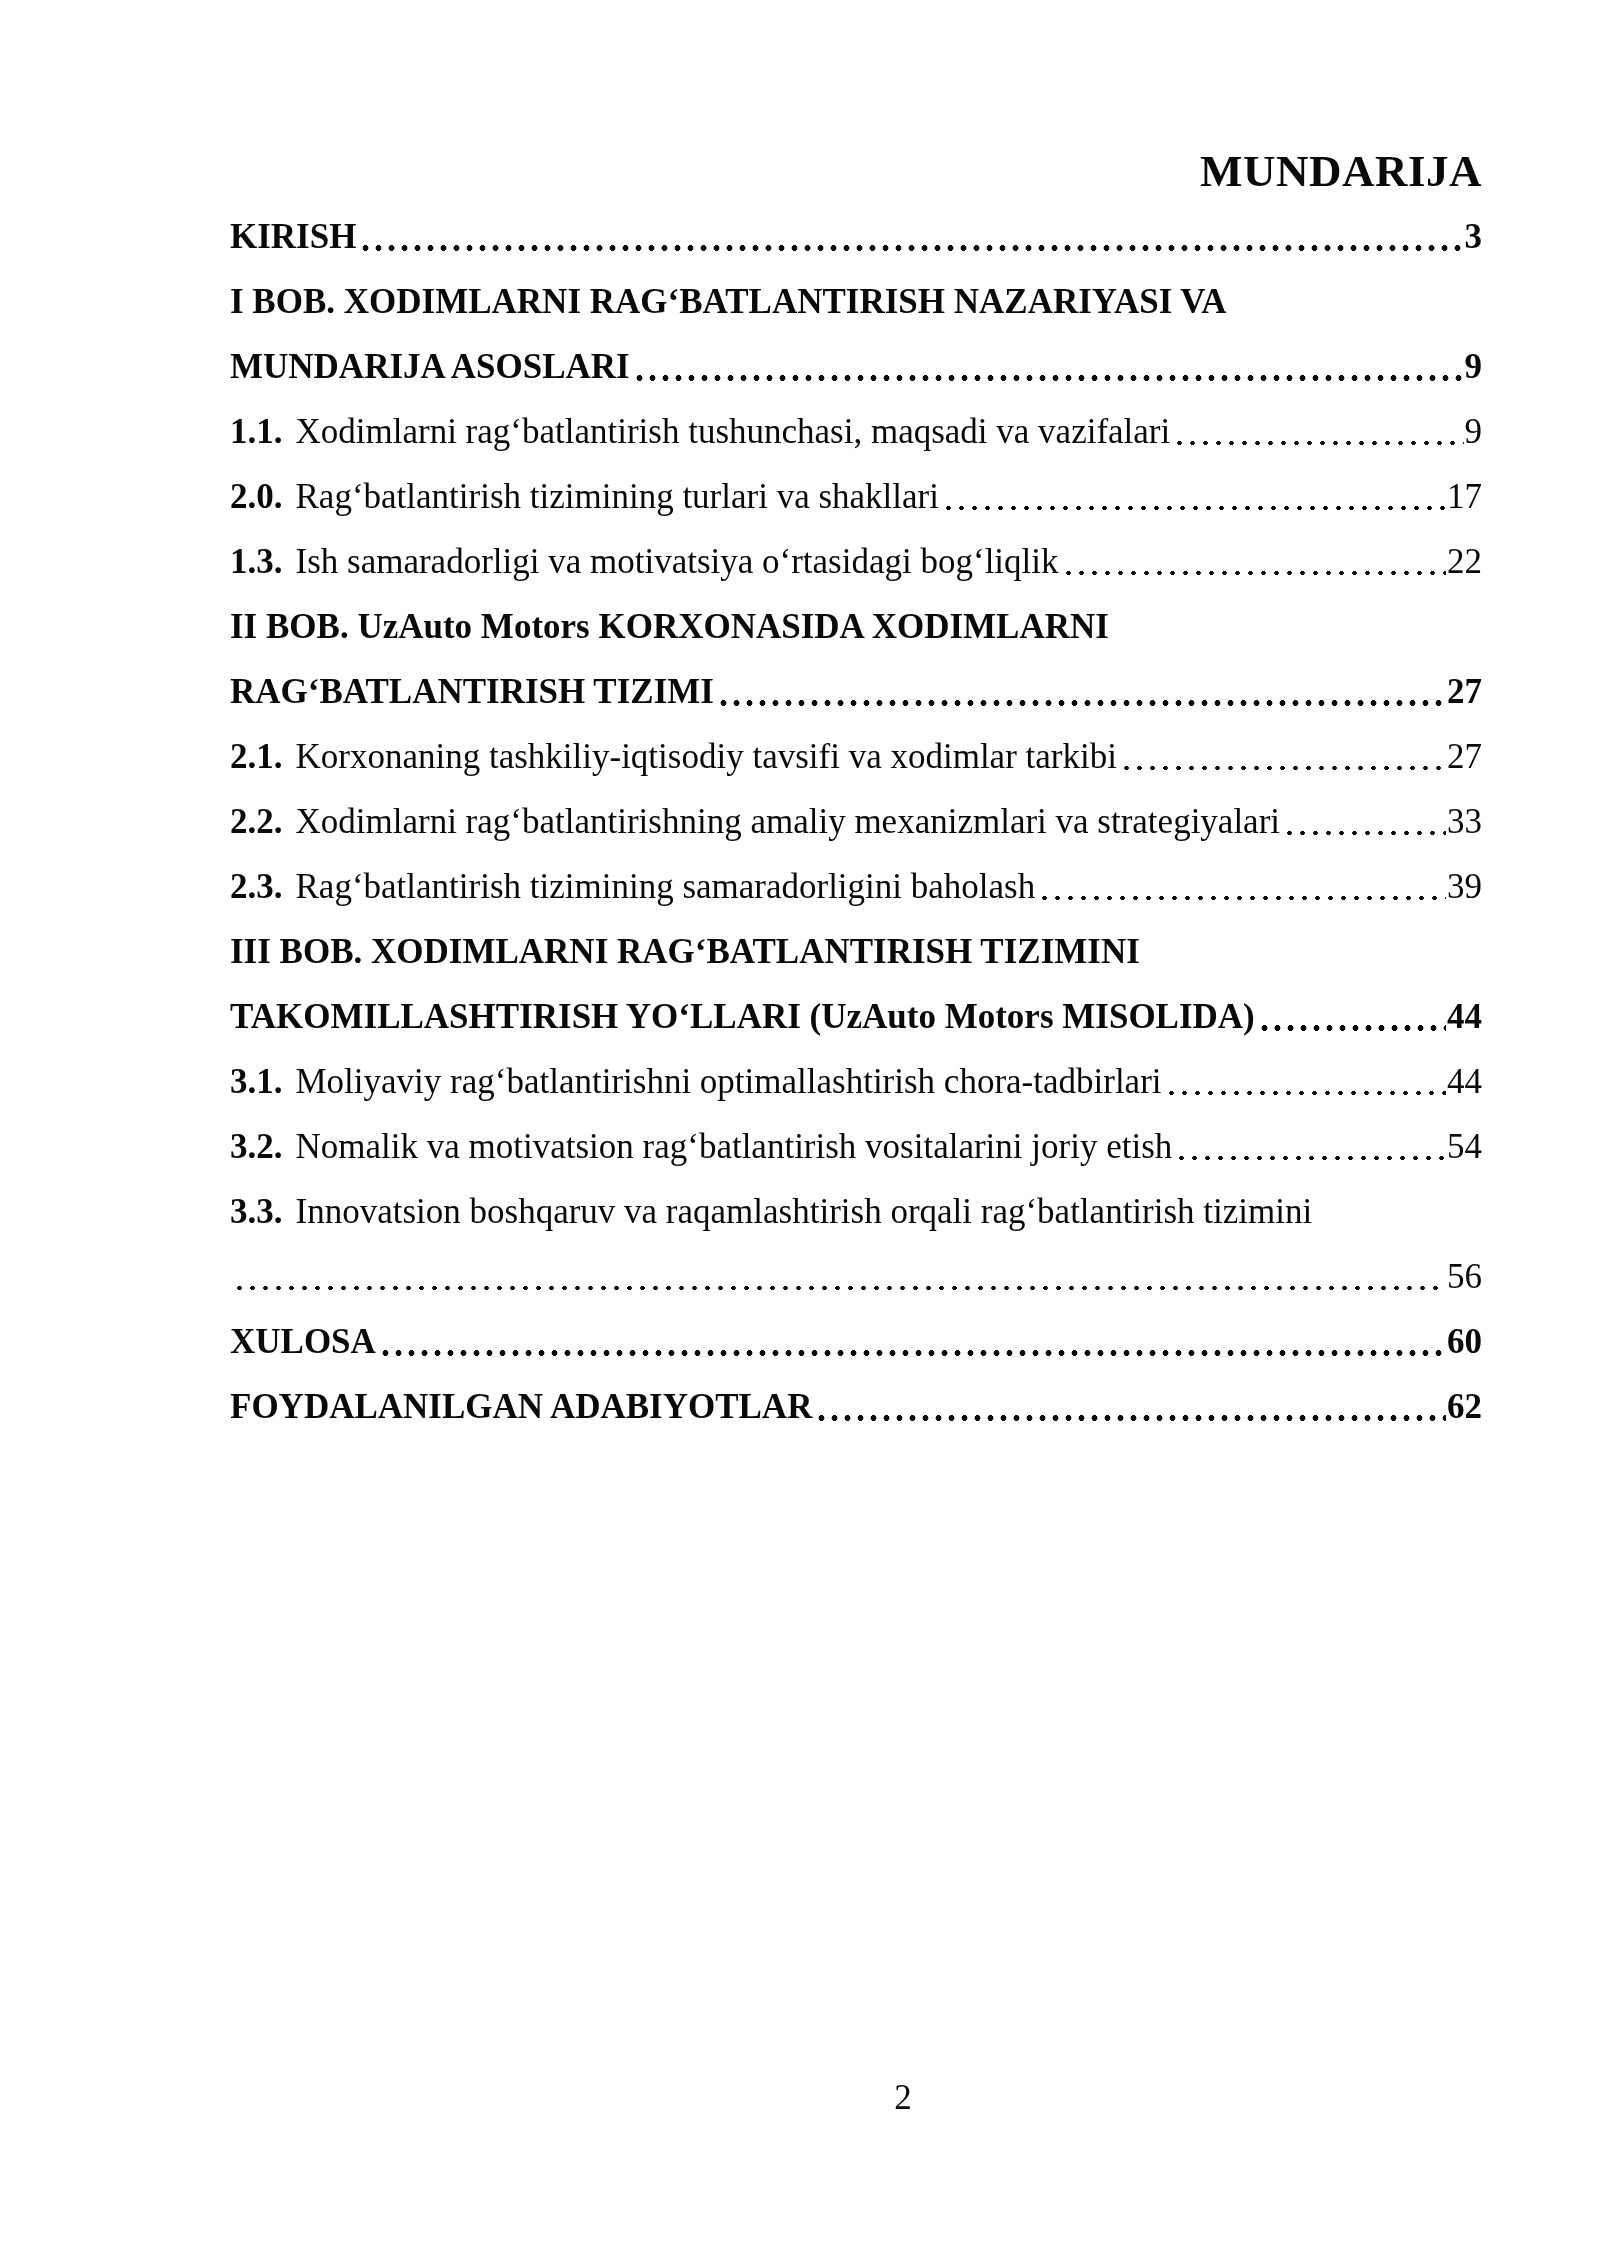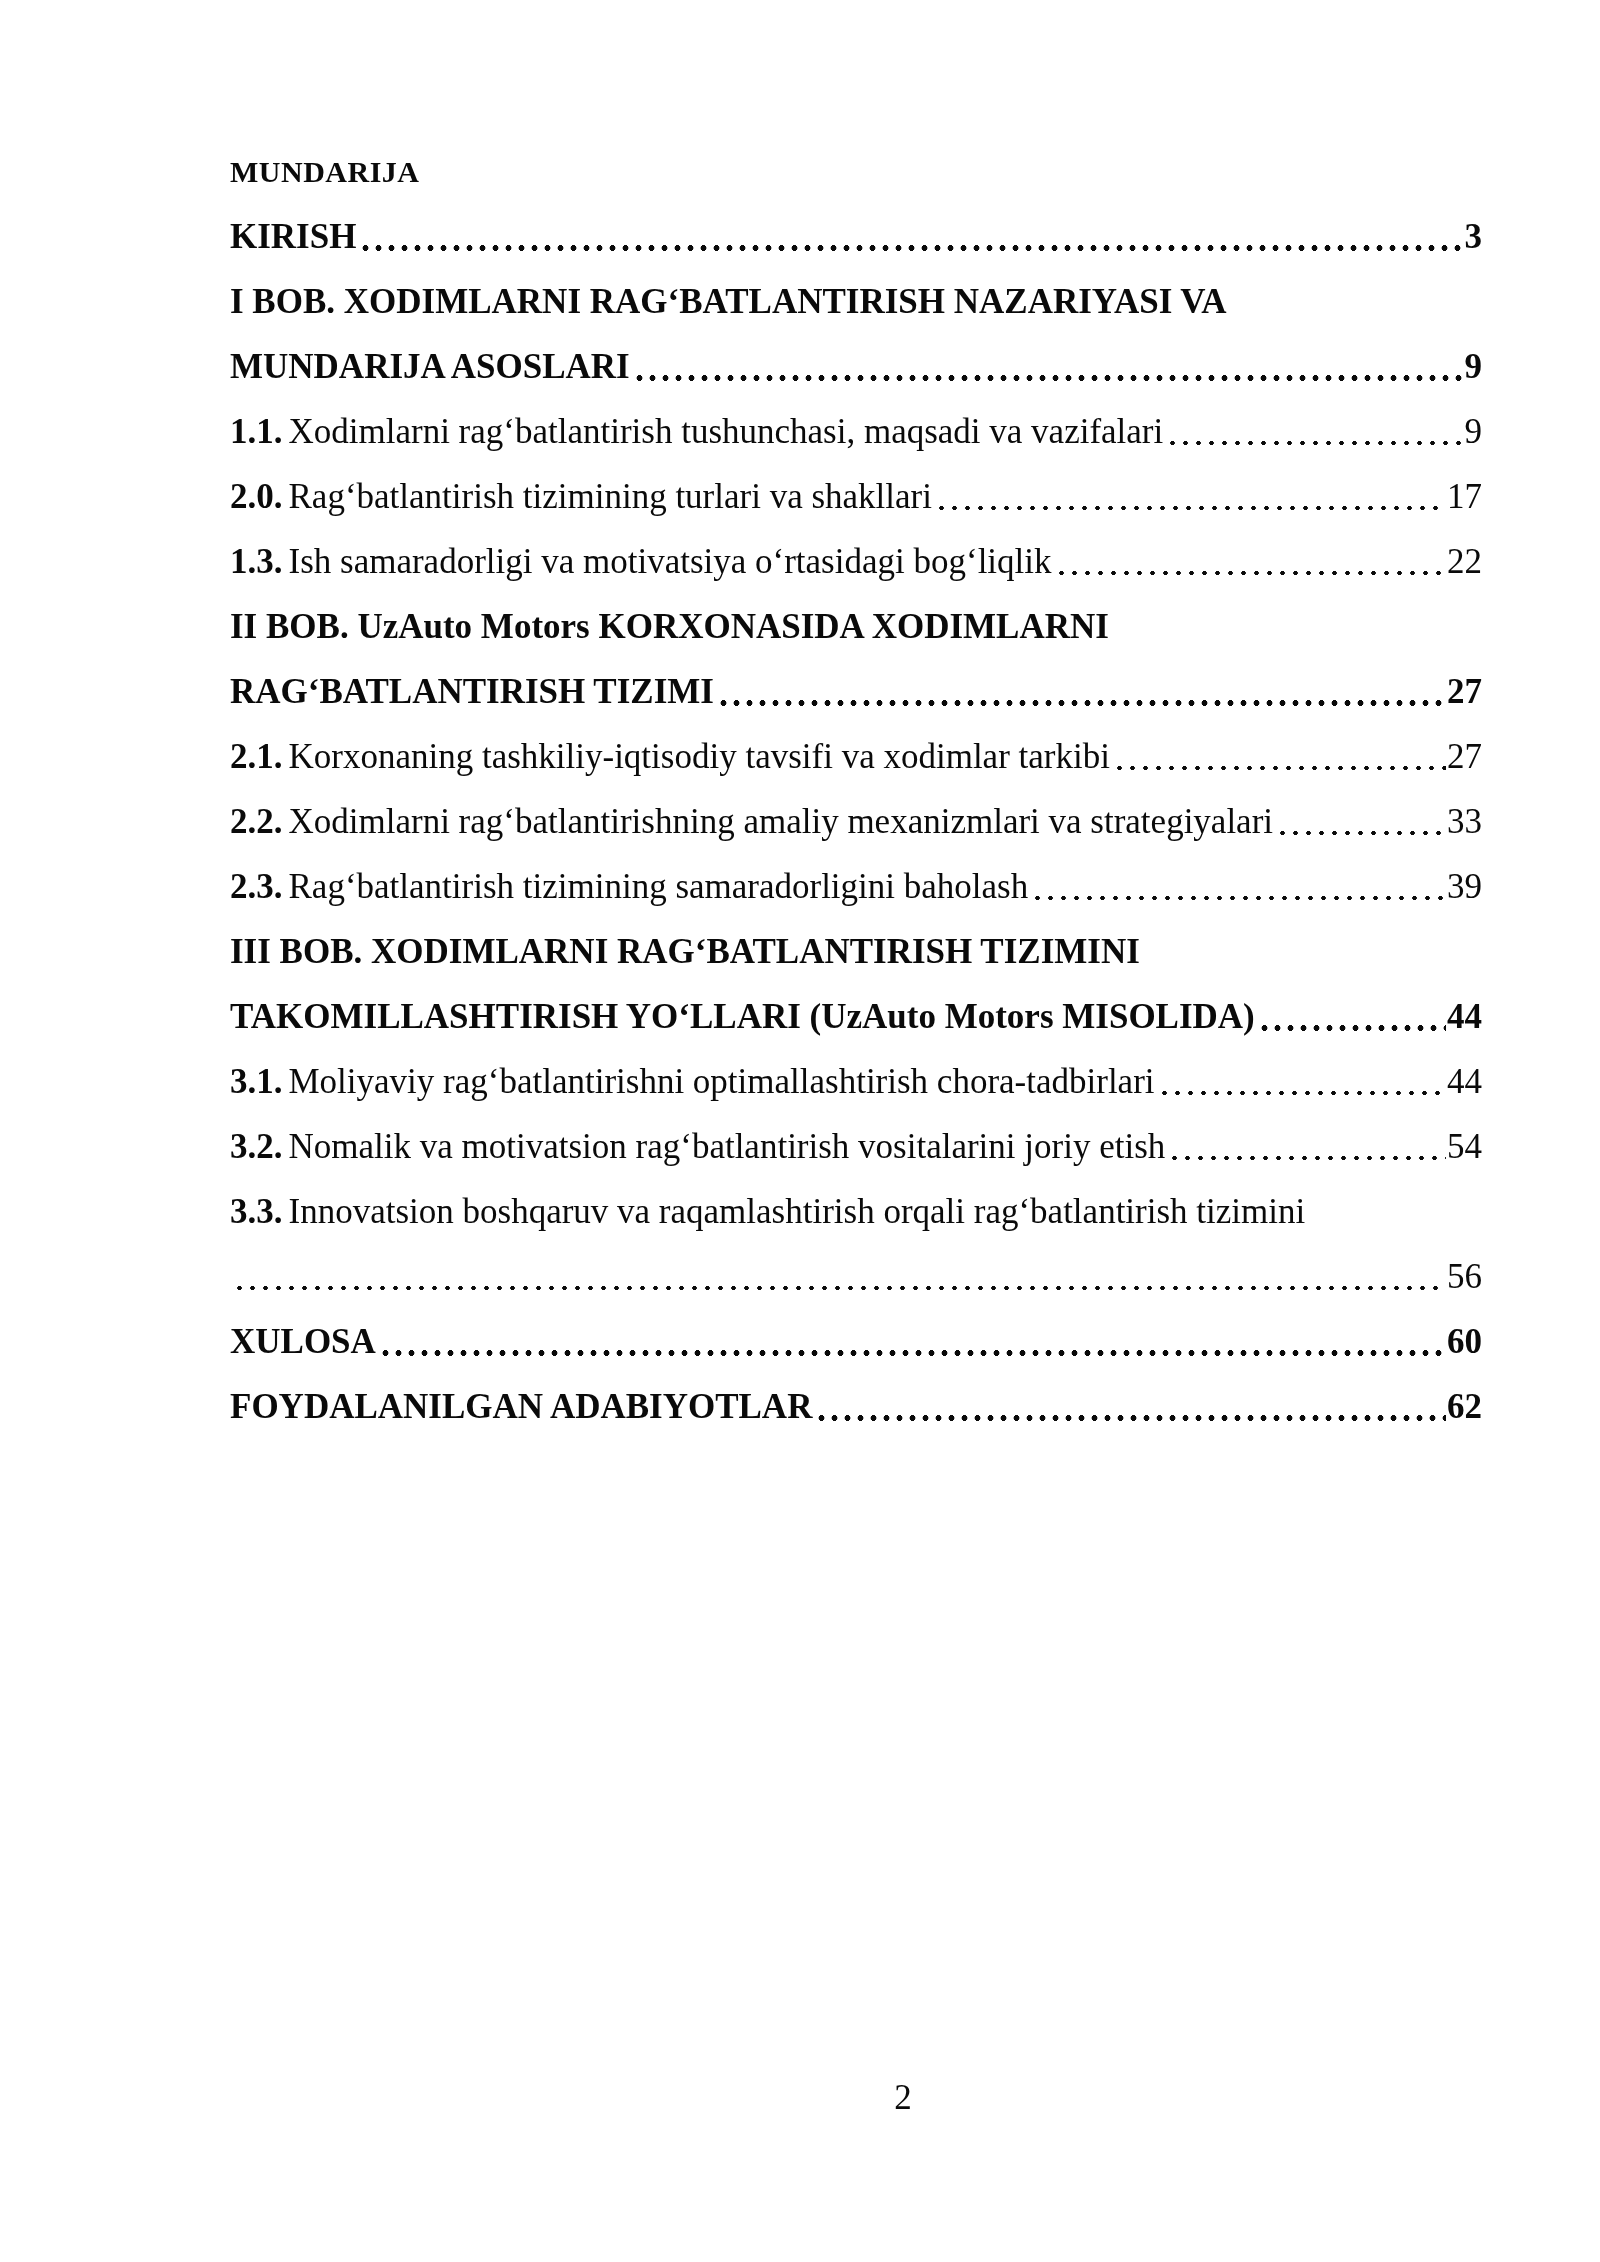--- a/index.html
+++ b/index.html
@@ -14,35 +14,35 @@
   }
   .toc {
     position: absolute;
     left: 230px;
     top: 139px;
     width: 1252px;
   }
   .title-row {
     height: 65px;
     line-height: 65px;
-    text-align: left;
+    text-align: right;
     font-weight: 700;
-    font-size: 30px;
+    font-size: 45px;
     letter-spacing: 0.5px;
   }
   .row {
     display: flex;
     height: 65px;
     line-height: 65px;
     white-space: nowrap;
     overflow: hidden;
     font-size: 35px;
   }
   .row.bold { font-weight: 700; }
-  .prefix { font-weight: 700; margin-right: 6px; flex: 0 0 auto; }
+  .prefix { font-weight: 700; margin-right: 13px; flex: 0 0 auto; }
   .txt { flex: 0 0 auto; }
   .leader {
     flex: 1 1 auto;
     min-width: 0;
     align-self: flex-end;
     height: 8px;
     margin: 0 1px 17px 3px;
     background-repeat: repeat-x;
     background-position: 0 50%;
   }

